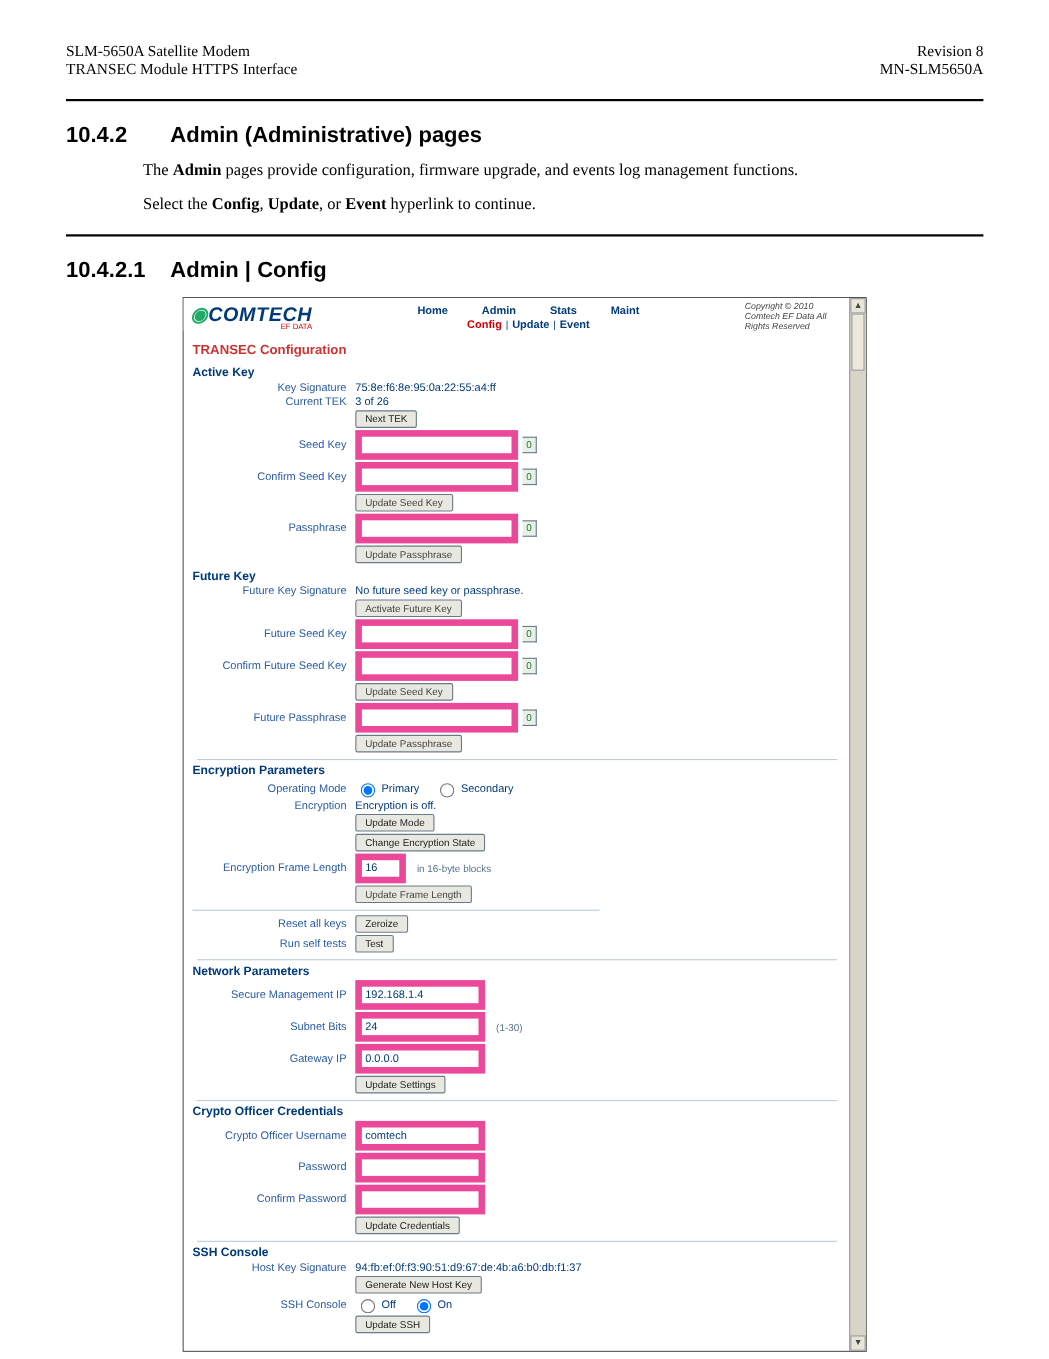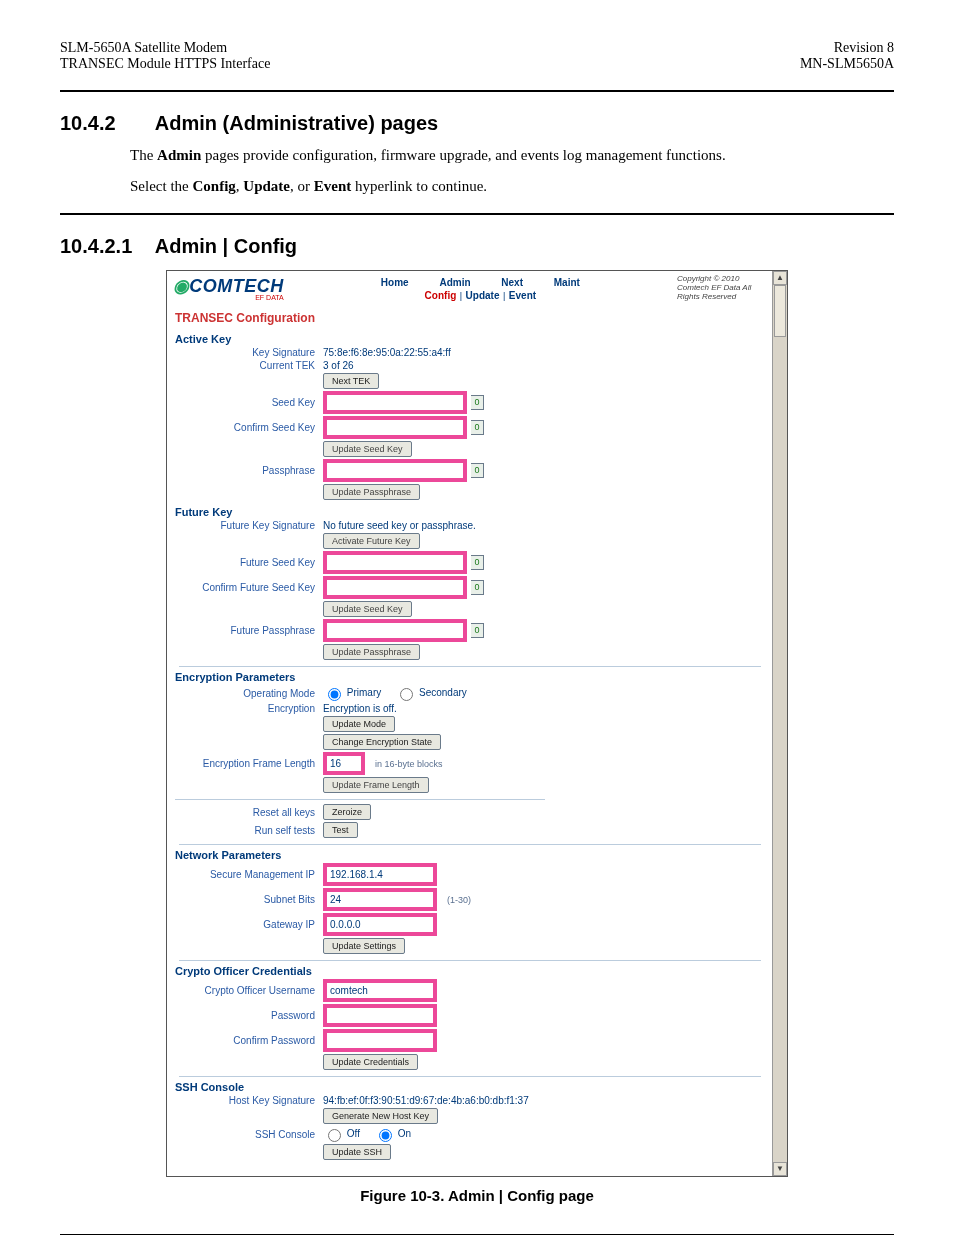--- a/index.html
+++ b/index.html
@@ -181,21 +181,21 @@
     color: #003a7a;
     font-size: 10px;
   }
   .row .controls {
     display: flex;
     align-items: center;
     gap: 4px;
   }
 
   input[type=text], input[type=password] {
-    border: 4px solid #ec4899;
+    border: 6px solid #ec4899;
     padding: 1px 3px;
     font-size: 10px;
     height: 13px;
     background: #fff;
     color: #003a7a;
   }
   input.wide { width: 130px; }
   input.tiny { width: 28px; }
   input.med  { width: 100px; }
 
@@ -279,21 +279,21 @@
   </div>
   <div class="shot-body">
     <div class="top-strip">
       <div>
         <div class="logo"><span style="color:#2a6;">◉</span><span>COMTECH</span></div>
         <div class="logo-sub">EF DATA</div>
       </div>
       <div class="nav">
         <a href="#">Home</a>
         <a href="#">Admin</a>
-        <a href="#">Next</a>
+        <a href="#">Stats</a>
         <a href="#">Maint</a>
         <span class="subnav">
           <a href="#" class="sel">Config</a><span> | </span><a href="#">Update</a><span> | </span><a href="#">Event</a>
         </span>
       </div>
       <div class="copyright">Copyright © 2010 Comtech EF Data All Rights Reserved</div>
     </div>
 
     <div class="page-title">TRANSEC Configuration</div>
 

